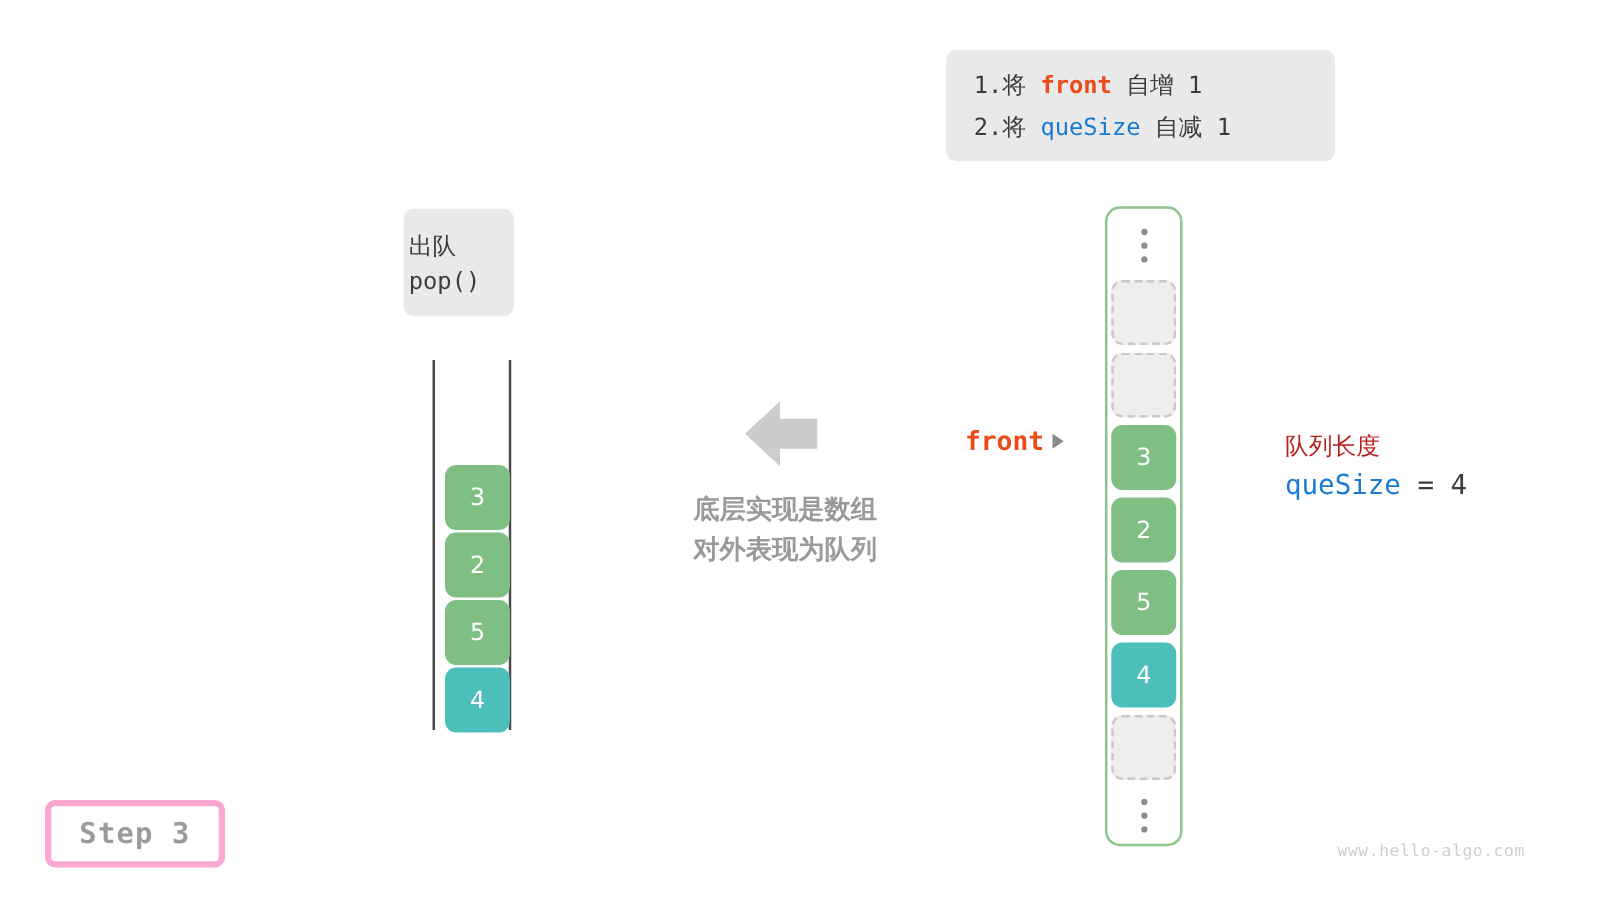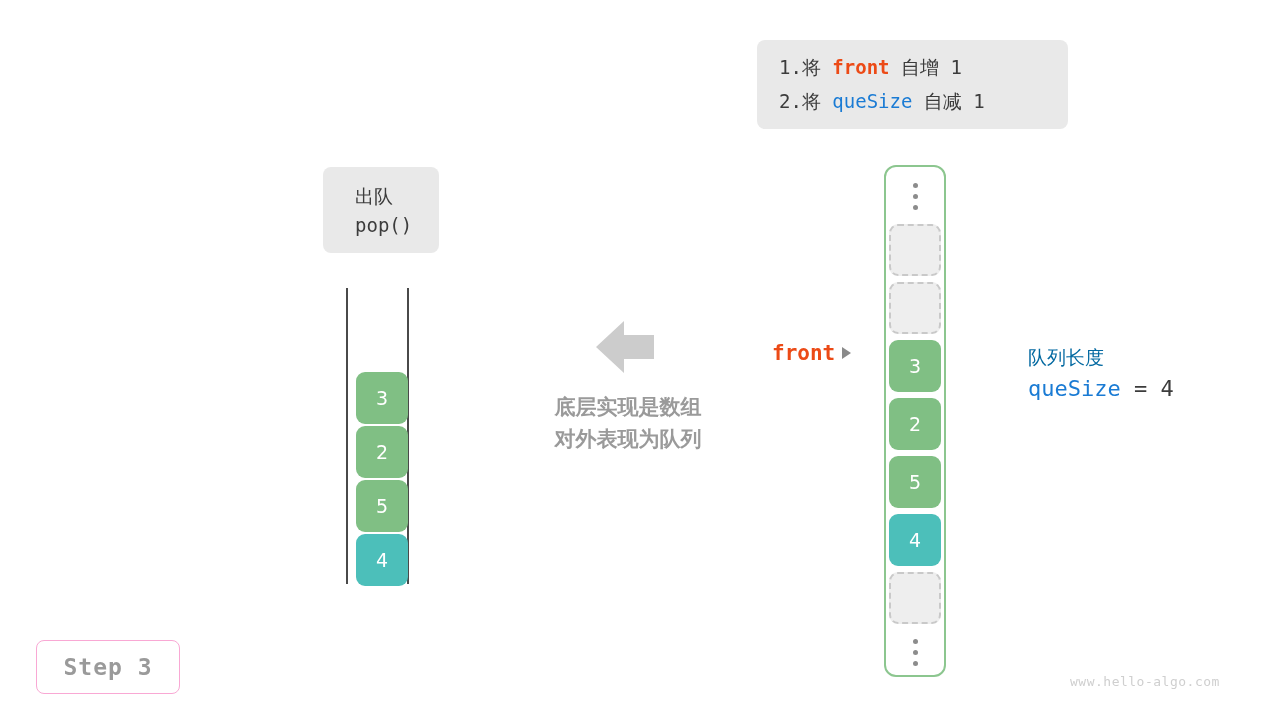--- a/index.html
+++ b/index.html
@@ -49,44 +49,44 @@
   }
   .tok-quesize {
     color: #1a7bd4;
     font-weight: normal;
   }
 
   
   #pop-label {
     left: 323px;
     top: 167px;
-    width: 116px;
+    width: 88px;
     height: 86px;
     display: flex;
     flex-direction: column;
     justify-content: center;
     align-items: flex-start;
-    padding-left: 32px;
+    padding-left: 4px;
     gap: 4px;
   }
   .pop-text {
     font-family: "DejaVu Sans Mono", "Liberation Mono", monospace;
     font-size: 19px;
     color: #3c3c3c;
     white-space: pre;
   }
 
   
   #step-badge {
     position: absolute;
     left: 36px;
     top: 640px;
     width: 144px;
     height: 54px;
-    border: 1px solid #f9a8d4;
+    border: 5px solid #f9a8d4;
     border-radius: 8px;
     background: #ffffff;
     display: flex;
     align-items: center;
     justify-content: center;
     box-sizing: border-box;
   }
   #step-badge span {
     font-family: "DejaVu Sans Mono", "Liberation Mono", monospace;
     font-size: 23px;
@@ -239,21 +239,21 @@
 
   
   #quesize-note {
     position: absolute;
     left: 1028px;
     top: 341px;
     line-height: 32px;
   }
   #quesize-note .title {
     font-size: 19px;
-    color: #0369a1;
+    color: #b91c1c;
   }
   #quesize-note .expr {
     font-family: "DejaVu Sans Mono", "Liberation Mono", monospace;
     font-size: 22px;
     color: #3c3c3c;
     white-space: pre;
   }
 </style>
 </head>
 <body>

